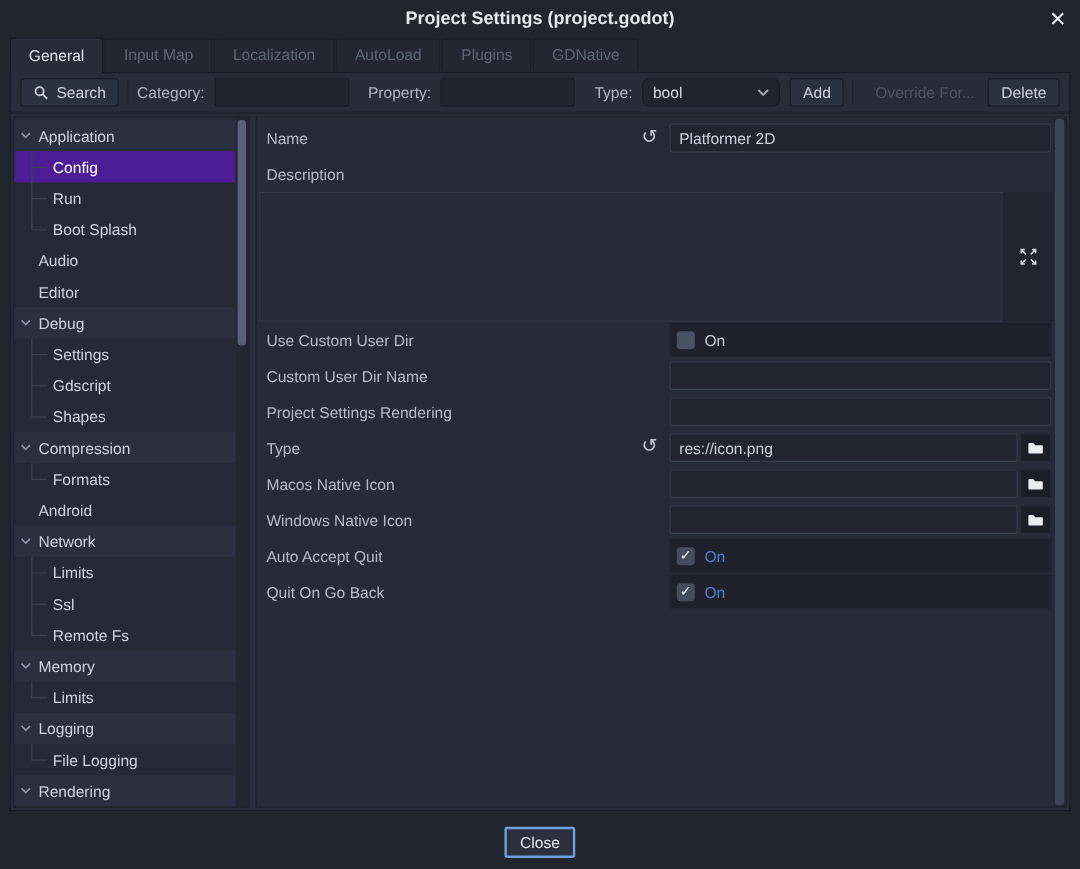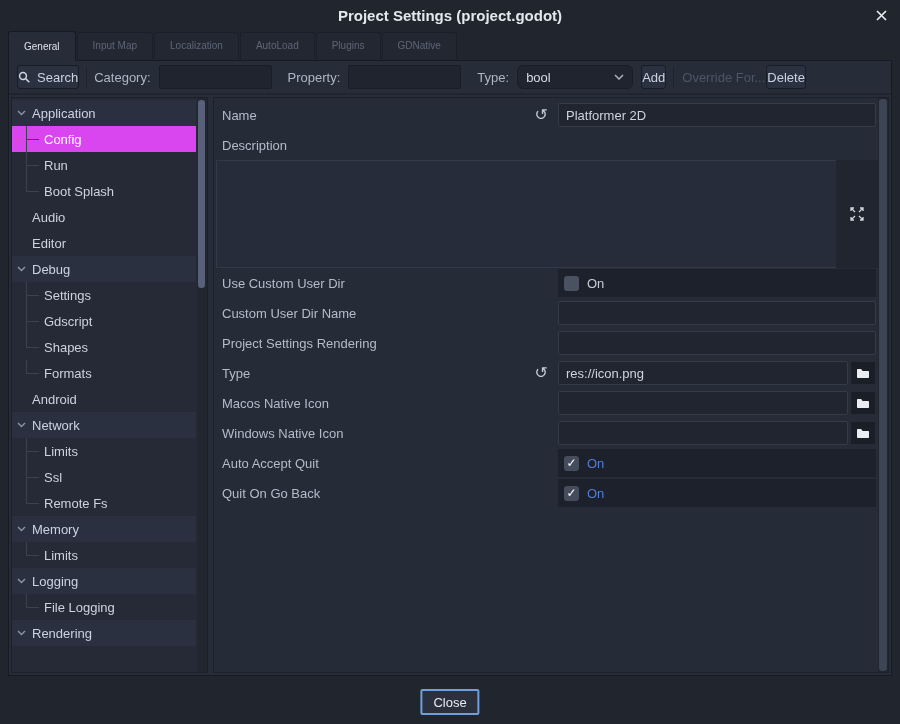--- a/index.html
+++ b/index.html
@@ -11,32 +11,32 @@
   
   .titlebar{position:absolute;top:0;left:0;right:0;height:30px;
     display:flex;align-items:center;justify-content:center;text-align:center;}
   .title{font-size:15px;font-weight:bold;color:#e4e8ee;}
   .close-btn{position:absolute;right:12px;top:8px;width:14px;height:14px;
     display:flex;align-items:center;justify-content:center;cursor:pointer;}
   
   .tabstrip{position:absolute;top:31px;left:8px;right:8px;height:30px;
     display:flex;align-items:flex-end;z-index:2;}
   .tab{box-sizing:border-box;height:27px;line-height:26px;padding:0 15px;
-    font-size:10px;margin-right:1px;margin-bottom:2px;cursor:pointer;
+    font-size:13px;margin-right:1px;margin-bottom:2px;cursor:pointer;
     border:1px solid #1a1f29;border-bottom:none;border-radius:3px 3px 0 0;
     background:#222732;color:#5d6678;}
   .tab.active{height:30px;line-height:29px;margin-bottom:0;
     background:#272c39;color:#dde2e9;border-color:#161b23;}
   
   .content{position:absolute;top:60px;left:8px;width:884px;height:616px;
     box-sizing:border-box;background:#272c39;border:1px solid #161b23;z-index:1;}
   
   .toolbar{position:absolute;top:0;left:0;right:0;height:34px;box-sizing:border-box;
     display:flex;align-items:center;padding:0 8px;border-bottom:2px solid #1f242e;}
-  .btn{height:24px;display:inline-flex;align-items:center;gap:6px;padding:0 0;
+  .btn{height:24px;display:inline-flex;align-items:center;gap:6px;padding:0 10px;
     background:#2a3140;border:1px solid #171c25;border-radius:3px;color:#ccd3de;
     font-size:13px;box-sizing:border-box;cursor:pointer;white-space:nowrap;}
   .btn.flat{background:transparent;border-color:transparent;color:#4d5567;cursor:default;}
   .tb-sep{width:1px;height:20px;background:#1d222c;margin:0 7px;}
   .tb-label{font-size:13px;color:#aeb6c4;white-space:nowrap;}
   .tb-input{width:113px;height:24px;margin-left:8px;background:#20242f;
     border:1px solid #181d27;border-radius:2px;box-sizing:border-box;cursor:text;}
   .tb-select{width:116px;height:24px;margin-left:8px;background:#20242f;
     border:1px solid #181d27;border-radius:6px;display:flex;align-items:center;
     justify-content:space-between;padding:0 8px;color:#d6dbe4;font-size:13px;
@@ -45,21 +45,21 @@
   
   .main{position:absolute;top:36px;left:2px;right:2px;bottom:2px;display:flex;gap:5px;border-radius:6px;}
   .tree{width:197px;box-sizing:border-box;background:#252a36;border:1px solid #1b202b;
     position:relative;overflow:hidden;padding-top:2px;}
   .tree-track{position:absolute;top:0;right:0;width:10px;height:100%;background:#22262f;}
   .tree-thumb{position:absolute;top:2px;right:2px;width:7px;height:188px;
     background:#59617a;border-radius:3px;cursor:grab;}
   .tree-row{height:26px;display:flex;align-items:center;margin-right:11px;
     position:relative;font-size:13px;color:#ccd3de;cursor:pointer;}
   .tree-row.cat{background:#2a3040;}
-  .tree-row.selected{background:#d946ef;color:#ffffff;}
+  .tree-row.selected{background:#4c1d95;color:#ffffff;}
   .tree-row .chev{position:absolute;left:4px;top:8px;width:11px;height:10px;}
   .tree-row .tlabel{margin-left:20px;white-space:nowrap;}
   .tree-row.child::before{content:'';position:absolute;left:14px;top:0;bottom:0;
     width:1px;background:#3a4150;}
   .tree-row.child.last::before{bottom:13px;}
   .tree-row.child::after{content:'';position:absolute;left:14px;top:13px;width:13px;
     height:1px;background:#3a4150;}
   .tree-row.child .tlabel{margin-left:32px;}
   
   .props{flex:1;box-sizing:border-box;background:#262b38;border:1px solid #1b202b;
@@ -187,20 +187,26 @@
         </div>
         <div class="tree-row child">
           <span class="tlabel">Settings</span>
         </div>
         <div class="tree-row child">
           <span class="tlabel">Gdscript</span>
         </div>
         <div class="tree-row child last">
           <span class="tlabel">Shapes</span>
         </div>
+        <div class="tree-row cat">
+          <svg class="chev" width="11" height="10" viewBox="0 0 11 10">
+            <path d="M2 3 L5.5 6.5 L9 3" stroke="#8b94a5" stroke-width="1.4" fill="none"></path>
+          </svg>
+          <span class="tlabel">Compression</span>
+        </div>
         <div class="tree-row child last">
           <span class="tlabel">Formats</span>
         </div>
         <div class="tree-row">
           <span class="tlabel">Android</span>
         </div>
         <div class="tree-row cat">
           <svg class="chev" width="11" height="10" viewBox="0 0 11 10">
             <path d="M2 3 L5.5 6.5 L9 3" stroke="#8b94a5" stroke-width="1.4" fill="none"></path>
           </svg>

